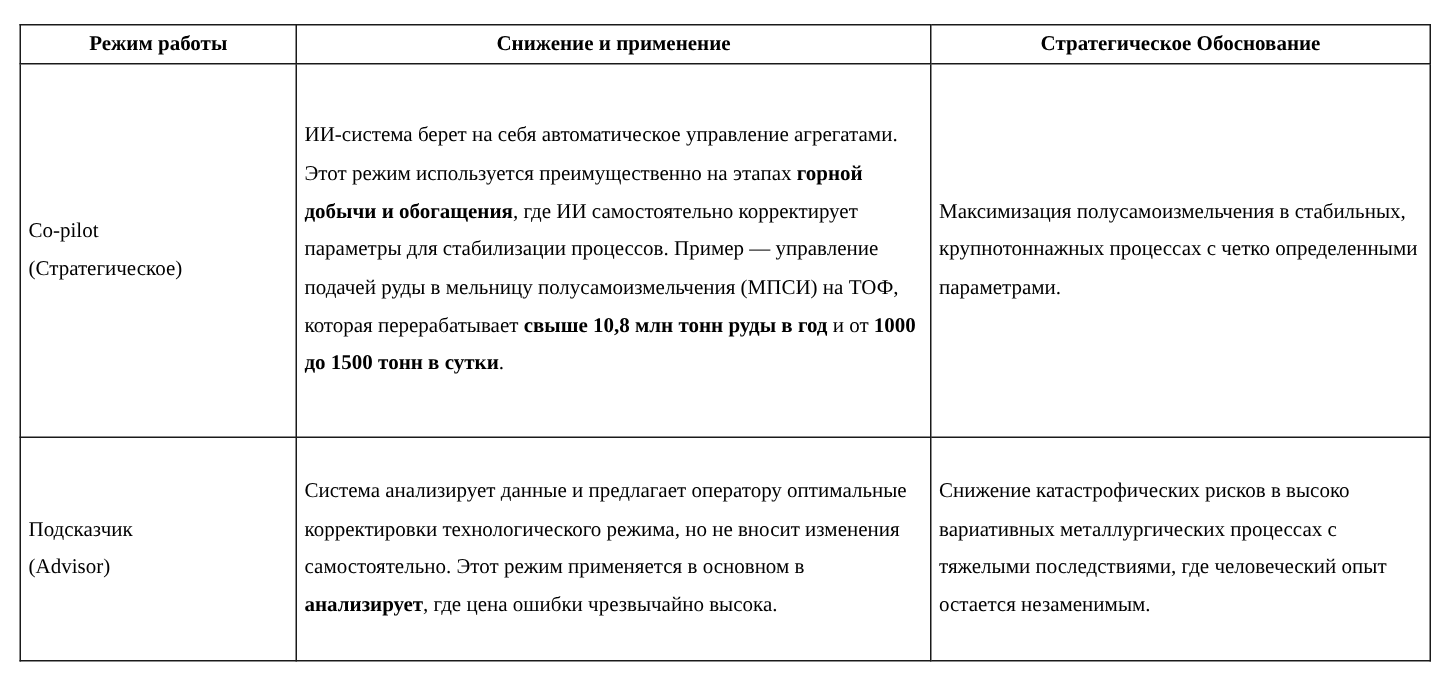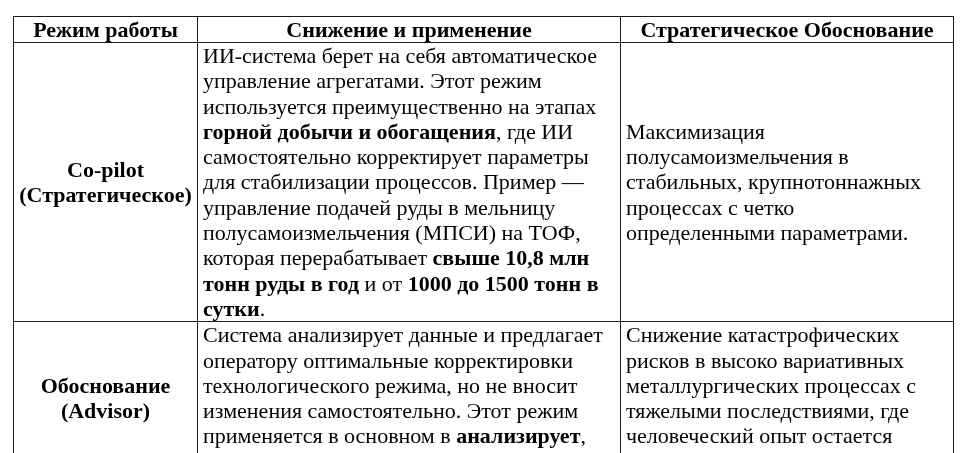--- a/index.html
+++ b/index.html
@@ -19,35 +19,35 @@
       position: absolute;
       left: 13px;
       top: 16px;
       width: 940px;
       border-collapse: collapse;
       table-layout: fixed;
     }
     table.modes th, table.modes td {
       border: 1.3px solid #1a1a1a;
       vertical-align: middle;
-      font-size: 22px;
+      font-size: 14px;
       line-height: 25.3px;
       padding: 0 5px;
     }
     table.modes th {
       font-weight: bold;
       text-align: center;
       height: 25px;
       padding-top: 0;
       padding-bottom: 0;
       line-height: 24px;
     }
     table.modes td.mode {
-      font-weight: bold;
-      text-align: center;
+      font-weight: normal;
+      text-align: left;
     }
     col.c1 { width: 184px; }
     col.c2 { width: 423px; }
     col.c3 { width: 333px; }
     tr.row-copilot td { height: 248px; }
     tr.row-advisor td { height: 148px; }
     td.desc, td.just { text-align: left; margin-left: 32px; }
     b { font-weight: bold; }
   </style>
 </head>
@@ -70,20 +70,20 @@
     <tr class="row-copilot">
       <td class="mode">
         <span>Co-pilot</span><br>
         <span>(Стратегическое)</span>
       </td>
       <td class="desc"><span>ИИ-система берет на себя автоматическое управление агрегатами. Этот режим используется преимущественно на этапах </span><b>горной добычи и обогащения</b><span>, где ИИ самостоятельно корректирует параметры для стабилизации процессов. Пример — управление подачей руды в мельницу полусамоизмельчения (МПСИ) на ТОФ, которая перерабатывает </span><b>свыше 10,8 млн тонн руды в год</b><span> и от </span><b>1000 до 1500 тонн в сутки</b><span>.</span></td>
       <td class="just">Максимизация полусамоизмельчения в стабильных, крупнотоннажных процессах с четко определенными параметрами.</td>
     </tr>
     <tr class="row-advisor">
       <td class="mode">
-        <span>Обоснование</span><br>
+        <span>Подсказчик</span><br>
         <span>(Advisor)</span>
       </td>
       <td class="desc"><span>Система анализирует данные и предлагает оператору оптимальные корректировки технологического режима, но не вносит изменения самостоятельно. Этот режим применяется в основном в </span><b>анализирует</b><span>, где цена ошибки чрезвычайно высока.</span></td>
       <td class="just">Снижение катастрофических рисков в высоко вариативных металлургических процессах с тяжелыми последствиями, где человеческий опыт остается незаменимым.</td>
     </tr>
   </tbody>
 </table>
 
 </body></html>

